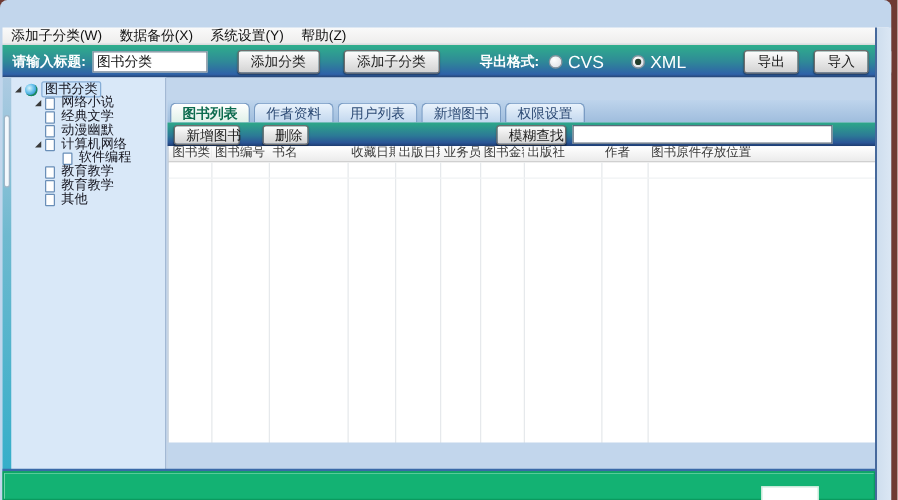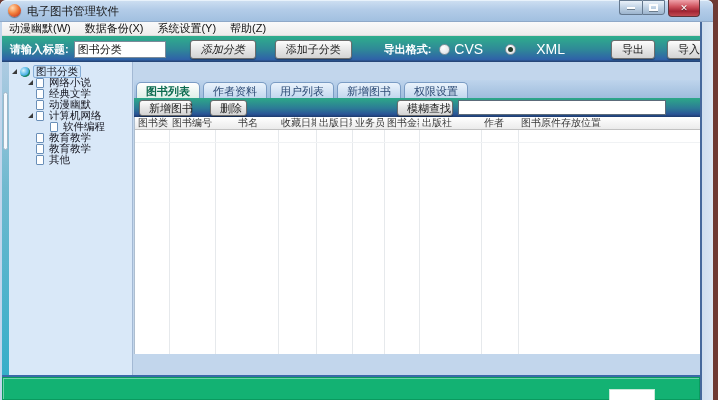--- a/index.html
+++ b/index.html
@@ -42,30 +42,30 @@
   .toolbar { position:absolute; left:2px; top:36px; width:709px; height:26px;
              background:linear-gradient(180deg,#2fae8c 0%,#2f8a97 50%,#2f62a8 90%,#24406e 100%);
              display:flex; align-items:center; }
   .tb-label { color:#fff; font-size:11px; font-weight:bold; margin-left:8px; white-space:nowrap; }
   .tb-input { width:92px; height:17px; margin-left:5px; border:1px solid #7c8b9a;
               font-size:11px; padding:0 3px; background:#fff; color:#111; }
   .btn { background:linear-gradient(180deg,#fdfdfd,#e9e9e9 45%,#d3d3d3);
          border:1px solid #6e6e6e; border-radius:3px; font-size:11px; color:#1d1d1d;
          box-shadow:0 1px 1px rgba(0,0,0,.35); height:19px; padding:0 10px; cursor:default;
          font-family:inherit; white-space:nowrap; }
-  .btn-add { margin-left:24px;font-style:italic; }
+  .btn-add { margin-left:24px; }
   .btn-addsub { margin-left:19px; }
   .fmt-label { margin-left:32px; }
   .radio-group { display:flex; align-items:center; margin-left:8px; }
   .radio { width:11px; height:11px; border-radius:50%; border:1px solid #88949e;
            background:radial-gradient(circle at 35% 30%,#ffffff,#d8dde2); position:relative; }
   .radio.checked::after { content:""; position:absolute; left:2px; top:2px; width:5px; height:5px;
            border-radius:50%; background:#233d2c; }
   .radio-label { color:#fff; font-size:14px; margin-left:4px; }
-  .rg2 { margin-left:22px;gap:16px; }
+  .rg2 { margin-left:22px; }
   .btn-export { margin-left:46px; width:48px; }
   .btn-import { margin-left:12px; width:46px; }
   .btn-importdata { margin-left:8px; }
 
   
   .client { position:absolute; left:2px; top:62px; width:698px; height:315px; background:#c2d6ec; }
   .right-frame { position:absolute; left:700px; top:22px; width:13px; height:378px;
                  background:linear-gradient(90deg,#46699c 0 2px,#cfdeee 2px,#dbe7f4); }
 
   
@@ -110,21 +110,21 @@
   .search-input { margin-left:5px; width:208px; height:15px; border:1px solid #5c6b7a;
                   background:#fff; font-size:11px; padding:0 3px; }
 
   
   .grid { position:absolute; left:0; top:37px; width:566px; height:274px; background:#fff;
           border-left:1px solid #aebecf; }
   .grid-header { position:absolute; left:0; top:0; width:566px; height:13px; display:flex;
                  background:linear-gradient(180deg,#ffffff,#ebebeb); border-bottom:1px solid #c2c2c2; }
   .hcell { font-size:10px; color:#3a3a3a; line-height:12px; padding-left:3px; overflow:hidden;
            white-space:nowrap; flex:none; }
-  .c0{width:34px;} .c1{width:46px;} .c2{width:63px;text-align:center;} .c3{width:38px;} .c4{width:36px;}
+  .c0{width:34px;} .c1{width:46px;} .c2{width:63px;} .c3{width:38px;} .c4{width:36px;}
   .c5{width:32px;text-align:right;} .c6{width:35px;} .c7{width:62px;} .c8{width:37px;} .c9{width:183px;}
   .grid-body { position:absolute; left:0; top:13px; width:566px; height:235px; background:#fff; }
   .gridline { position:absolute; top:0; bottom:0; width:0; border-right:1px solid #e6e9ec; }
   .gl0{left:34px;} .gl1{left:80px;} .gl2{left:143px;} .gl3{left:181px;} .gl4{left:217px;}
   .gl5{left:249px;} .gl6{left:284px;} .gl7{left:346px;} .gl8{left:383px;}
   .row-line { position:absolute; left:0; right:0; top:12px; border-bottom:1px solid #f0f2f4; }
 
   .summary-row { position:absolute; left:0; top:248px; width:566px; height:13px; display:flex;
                  background:#fdfdfd; border-top:1px solid #d5d5d5; border-bottom:1px solid #d5d5d5; }
   .scell { flex:none; border-right:1px solid #dedede; font-size:10.5px; color:#222;
@@ -154,38 +154,23 @@
                   background:#13b273; border:1px solid #0a9a5f;
                   box-shadow:inset 1px 1px 0 #6fd3a8; }
   .footer-box { position:absolute; right:44px; top:11px; width:46px; height:12px; background:#fff;
                 border:1px solid #c8e8d8; }
 </style>
 </head>
 <body>
 
 <div class="window">
 
-  <div class="titlebar">
-    <span class="app-icon"></span>
-    <span class="title-text">电子图书管理软件</span>
-    <div class="win-controls">
-      <div class="wc wc-min">
-        <span class="glyph-min"></span>
-      </div>
-      <div class="wc wc-max">
-        <span class="glyph-max"></span>
-      </div>
-      <div class="wc wc-close">
-        <span>✕</span>
-      </div>
-    </div>
-  </div>
 
   <div class="menubar">
-    <span class="menu-item">动漫幽默(W)</span>
+    <span class="menu-item">添加子分类(W)</span>
     <span class="menu-item">数据备份(X)</span>
     <span class="menu-item">系统设置(Y)</span>
     <span class="menu-item">帮助(Z)</span>
   </div>
 
   <div class="toolbar">
     <span class="tb-label">请输入标题:</span>
     <input class="tb-input" type="text" value="图书分类" style="">
     <button class="btn btn-add">添加分类</button>
     <button class="btn btn-addsub">添加子分类</button>

